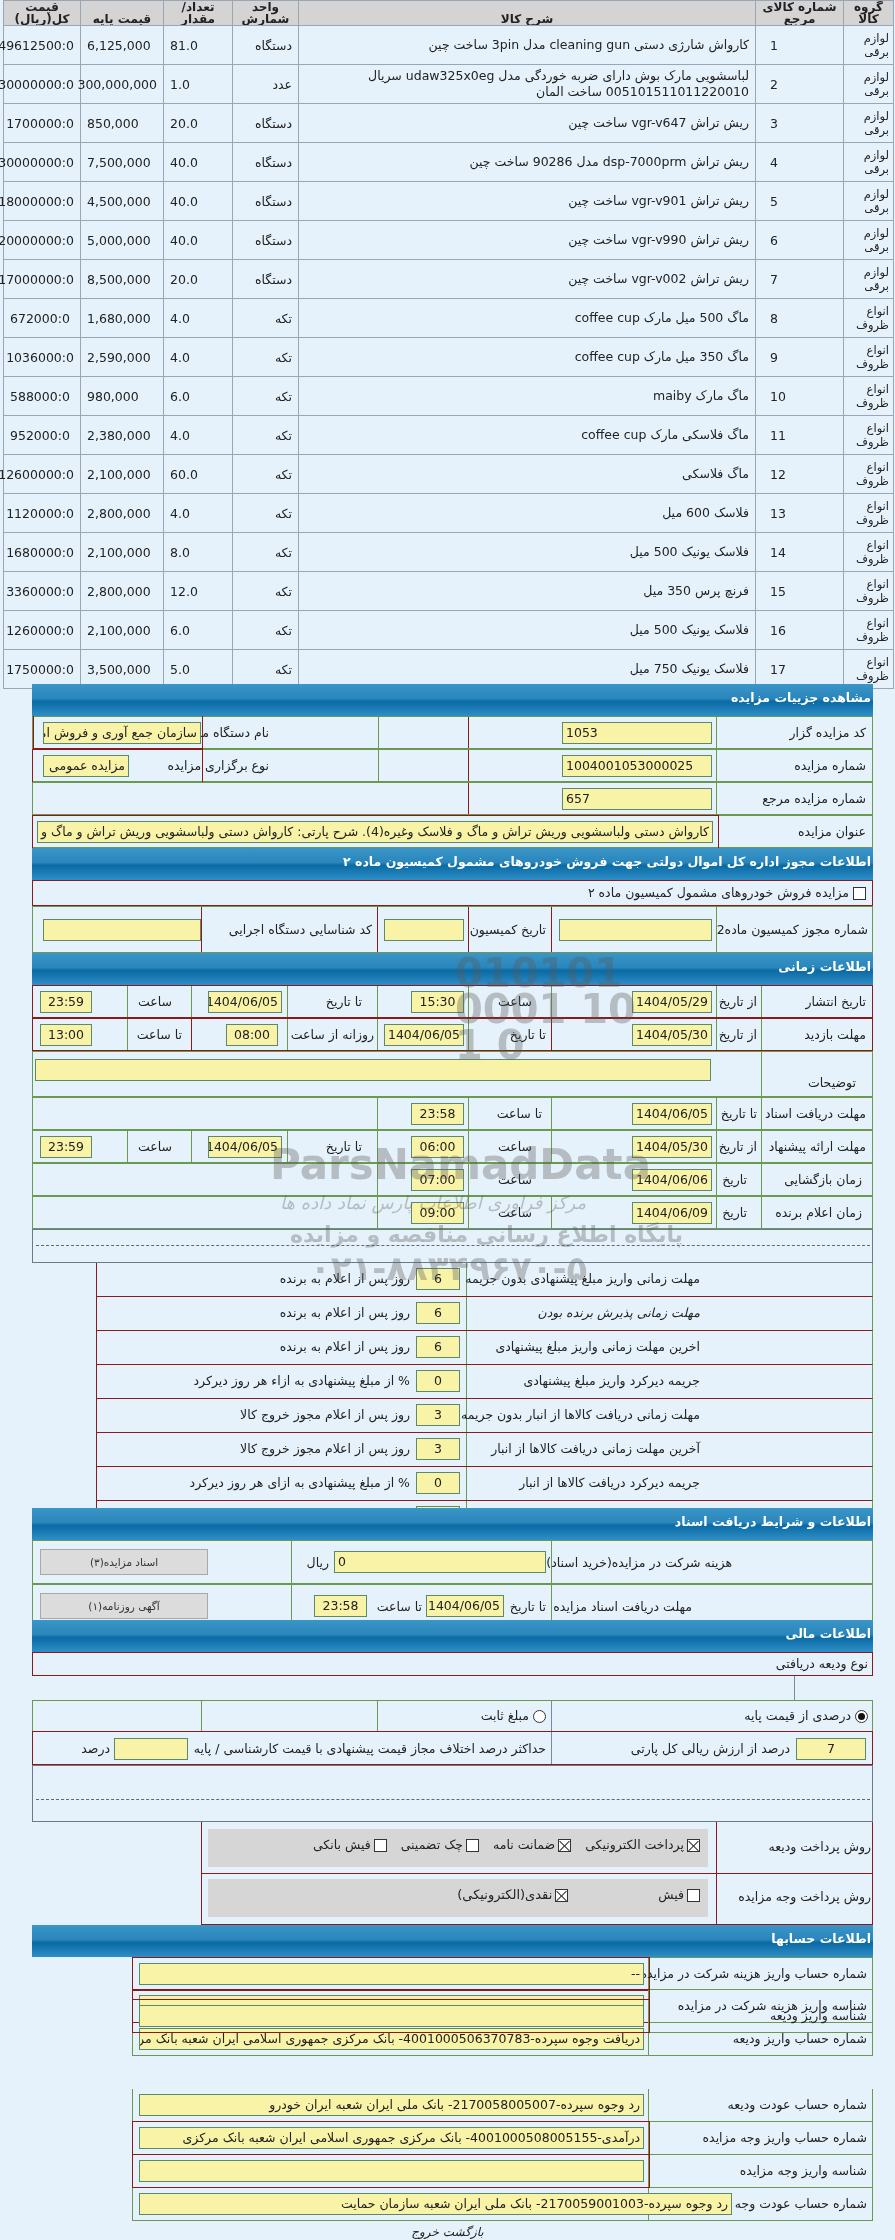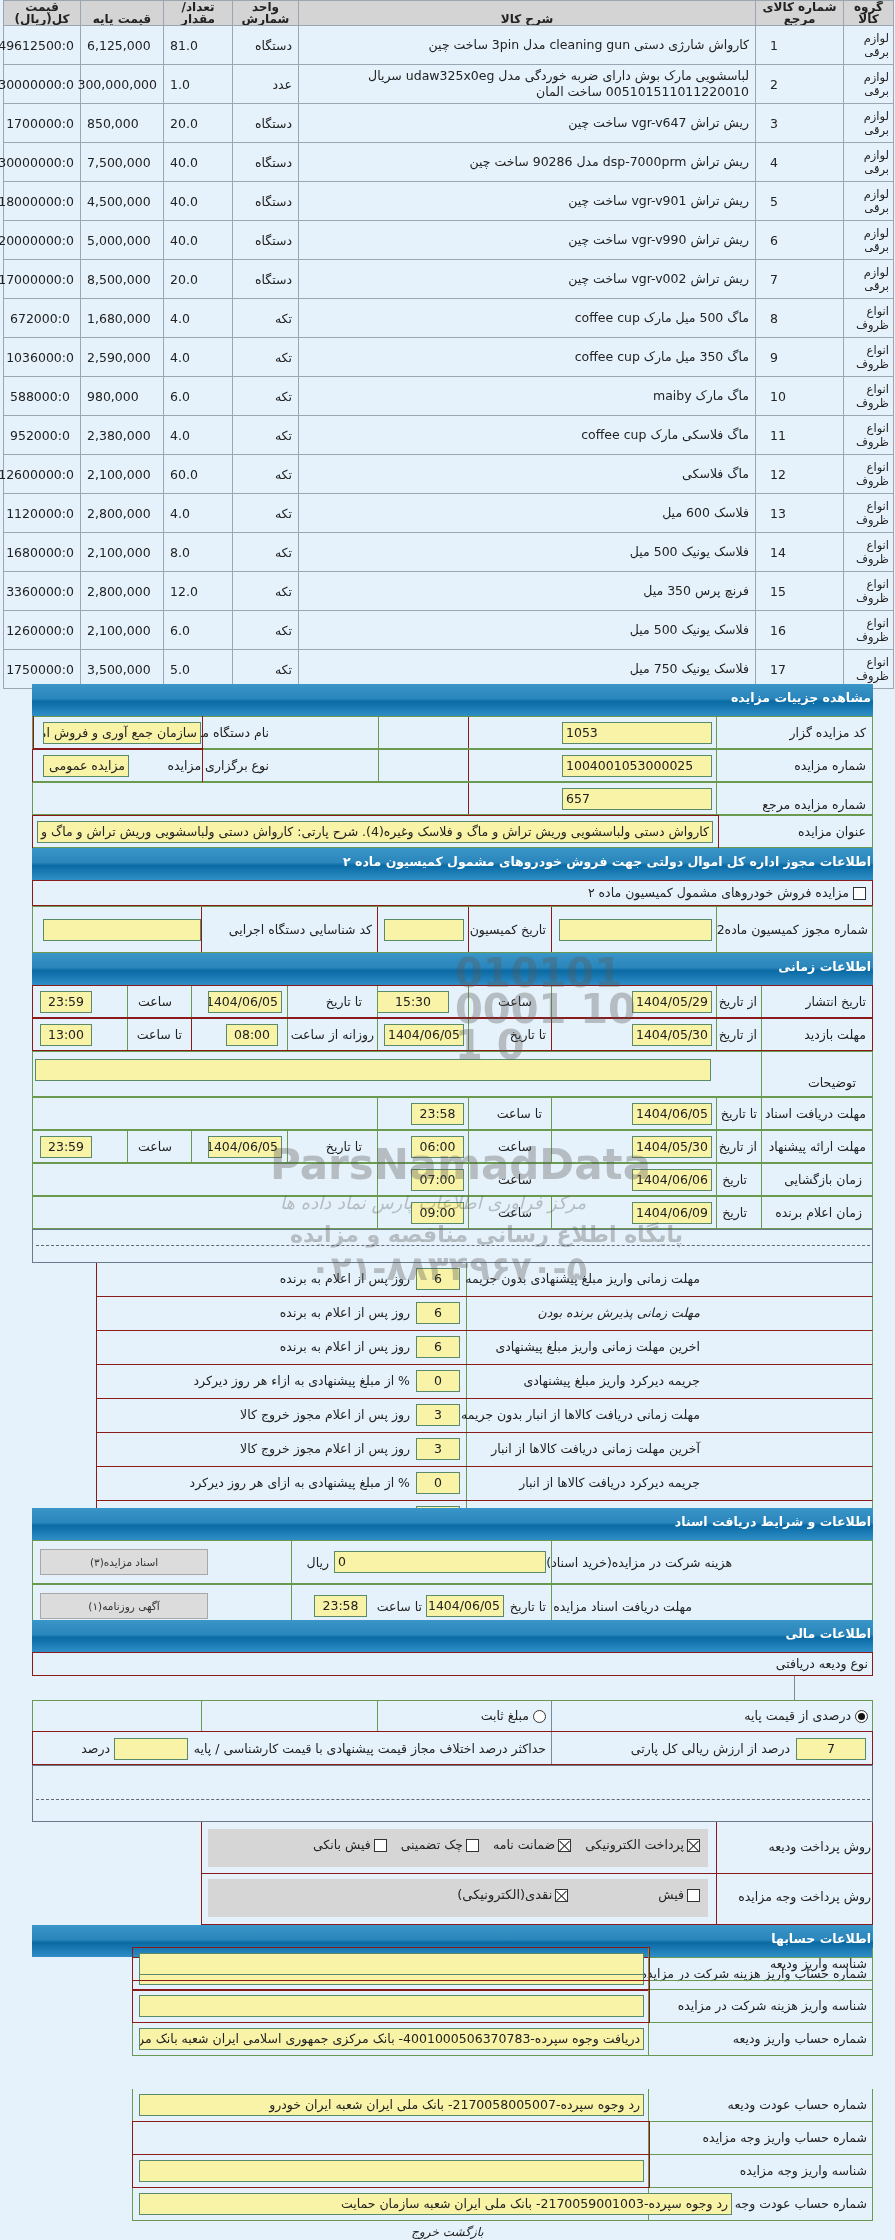--- a/index.html
+++ b/index.html
@@ -250,21 +250,21 @@
   <div class="vline" style="right:155px"></div>
   <div class="field" style="right:160px;top:5px;width:150px">1004001053000025</div>
   <div class="vline red" style="right:403px"></div>
   <div class="vline" style="right:493px"></div>
   <div class="redbox" style="left:-1px;top:-1px;width:171px;height:34px"></div>
   <span class="lbl" style="right:603px;top:5px">نوع برگزاری مزایده</span>
   <div class="field rtl" style="left:10px;top:5px;width:86px">مزایده عمومی</div>
 </div>
 
 <div class="row" style="top:782px;height:33px">
-  <span class="lbl" style="right:6px;top:11px">شماره مزایده مرجع</span>
+  <span class="lbl" style="right:6px;top:5px">شماره مزایده مرجع</span>
   <div class="vline" style="right:155px"></div>
   <div class="field" style="right:160px;top:5px;width:150px">657</div>
   <div class="vline red" style="right:403px"></div>
 </div>
 
 <div class="row" style="top:815px;height:33px">
   <span class="lbl" style="right:6px;top:5px">عنوان مزایده</span>
   <div class="redbox" style="left:-1px;top:-1px;width:687px;height:34px"></div>
   <div class="field rtl" style="left:4px;top:5px;width:676px">کارواش دستی ولباسشویی وریش تراش و ماگ و فلاسک وغیره(4). شرح پارتی: کارواش دستی ولباسشویی وریش تراش و ماگ و فلاسک</div>
 </div>
@@ -296,21 +296,21 @@
 
 <div class="row" style="top:985px;height:33px;border-color:#8b1a1a">
   <span class="lbl" style="right:6px;top:5px">تاریخ انتشار</span>
   <div class="vline" style="right:110px"></div>
   <span class="lbl" style="right:115px;top:5px">از تاریخ</span>
   <div class="vline" style="right:155px"></div>
   <div class="field center" style="right:160px;top:5px;width:80px">1404/05/29</div>
   <div class="vline" style="right:320px"></div>
   <span class="lbl" style="right:340px;top:5px">ساعت</span>
   <div class="vline" style="right:403px"></div>
-  <div class="field center" style="right:423px;top:5px;width:72px">15:30</div>
+  <div class="field center" style="right:408px;top:5px;width:53px">15:30</div>
   <div class="vline" style="right:494px"></div>
   <span class="lbl" style="right:510px;top:5px">تا تاریخ</span>
   <div class="vline" style="right:584px"></div>
   <div class="field center" style="right:590px;top:5px;width:74px">1404/06/05</div>
   <div class="vline" style="right:680px"></div>
   <span class="lbl" style="right:700px;top:5px">ساعت</span>
   <div class="vline" style="right:744px"></div>
   <div class="field center" style="left:7px;top:5px;width:52px">23:59</div>
 </div>
 
@@ -533,35 +533,36 @@
       <div class="redbox" style="left: -1px; top: -1px; width: 518px; height: 34px;"></div>
       <div class="vline" style="right: 223px;"></div>
       <span class="lbl" style="right: 5px; top: 5px;">شناسه واریز هزینه شرکت در مزایده</span>
       <div class="field rtl" style="left: 6px; top: 5px; width: 505px;"></div>
     </div>
     <div class="abs" style="left: 132px; top: 2023px; width: 741px; height: 33px; border-right: 1px solid rgb(106, 154, 79); border-bottom: 1px solid rgb(106, 154, 79); border-left: 1px solid rgb(106, 154, 79); border-image: initial; border-top: none;">
       <div class="vline" style="right: 223px;"></div>
       <span class="lbl" style="right: 5px; top: 5px;">شماره حساب واریز ودیعه</span>
       <div class="field rtl" style="left: 6px; top: 5px; width: 505px;">دریافت وجوه سپرده-4001000506370783- بانک مرکزی جمهوری اسلامی ایران شعبه بانک مرکزی</div>
     </div>
-    <div class="abs" style="left: 132px; top: 1948px; width: 741px; height: 33px; border-right: 1px solid rgb(106, 154, 79); border-bottom: 1px solid rgb(106, 154, 79); border-left: 1px solid rgb(106, 154, 79); border-image: initial; border-top: none;">
+    <div class="abs" style="left: 132px; top: 2000px; width: 741px; height: 33px; border-right: 1px solid rgb(106, 154, 79); border-bottom: 1px solid rgb(106, 154, 79); border-left: 1px solid rgb(106, 154, 79); border-image: initial; border-top: none;">
       <div class="redbox" style="left: -1px; top: -1px; width: 518px; height: 34px;"></div>
       <div class="vline" style="right: 223px;"></div>
       <span class="lbl" style="right: 5px; top: 5px;">شناسه واریز ودیعه</span>
       <div class="field rtl" style="left: 6px; top: 5px; width: 505px;"></div>
     </div>
     <div class="abs" style="left: 132px; top: 2089px; width: 741px; height: 33px; border-right: 1px solid rgb(106, 154, 79); border-bottom: 1px solid rgb(106, 154, 79); border-left: 1px solid rgb(106, 154, 79); border-image: initial; border-top: none;">
       <div class="vline" style="right: 223px;"></div>
       <span class="lbl" style="right: 5px; top: 5px;">شماره حساب عودت ودیعه</span>
       <div class="field rtl" style="left: 6px; top: 5px; width: 505px;">رد وجوه سپرده-2170058005007- بانک ملی ایران شعبه ایران خودرو</div>
     </div>
     <div class="abs" style="left: 132px; top: 2122px; width: 741px; height: 33px; border-right: 1px solid rgb(106, 154, 79); border-bottom: 1px solid rgb(106, 154, 79); border-left: 1px solid rgb(106, 154, 79); border-image: initial; border-top: none;">
       <div class="redbox" style="left: -1px; top: -1px; width: 518px; height: 34px;"></div>
       <div class="vline" style="right: 223px;"></div>
       <span class="lbl" style="right: 5px; top: 5px;">شماره حساب واریز وجه مزایده</span>
+      <div class="field rtl" style="left: 6px; top: 5px; width: 505px;">درآمدی-4001000508005155- بانک مرکزی جمهوری اسلامی ایران شعبه بانک مرکزی</div>
     </div>
     <div class="abs" style="left: 132px; top: 2155px; width: 741px; height: 33px; border-right: 1px solid rgb(106, 154, 79); border-bottom: 1px solid rgb(106, 154, 79); border-left: 1px solid rgb(106, 154, 79); border-image: initial; border-top: none;">
       <div class="redbox" style="left: -1px; top: -1px; width: 518px; height: 34px;"></div>
       <div class="vline" style="right: 223px;"></div>
       <span class="lbl" style="right: 5px; top: 5px;">شناسه واریز وجه مزایده</span>
       <div class="field rtl" style="left: 6px; top: 5px; width: 505px;"></div>
     </div>
     <div class="abs" style="left: 132px; top: 2188px; width: 741px; height: 33px; border-right: 1px solid rgb(106, 154, 79); border-bottom: 1px solid rgb(106, 154, 79); border-left: 1px solid rgb(106, 154, 79); border-image: initial; border-top: none;">
       <div class="vline" style="right: 223px;"></div>
       <span class="lbl" style="right: 5px; top: 5px;">شماره حساب عودت وجه مزایده</span>

